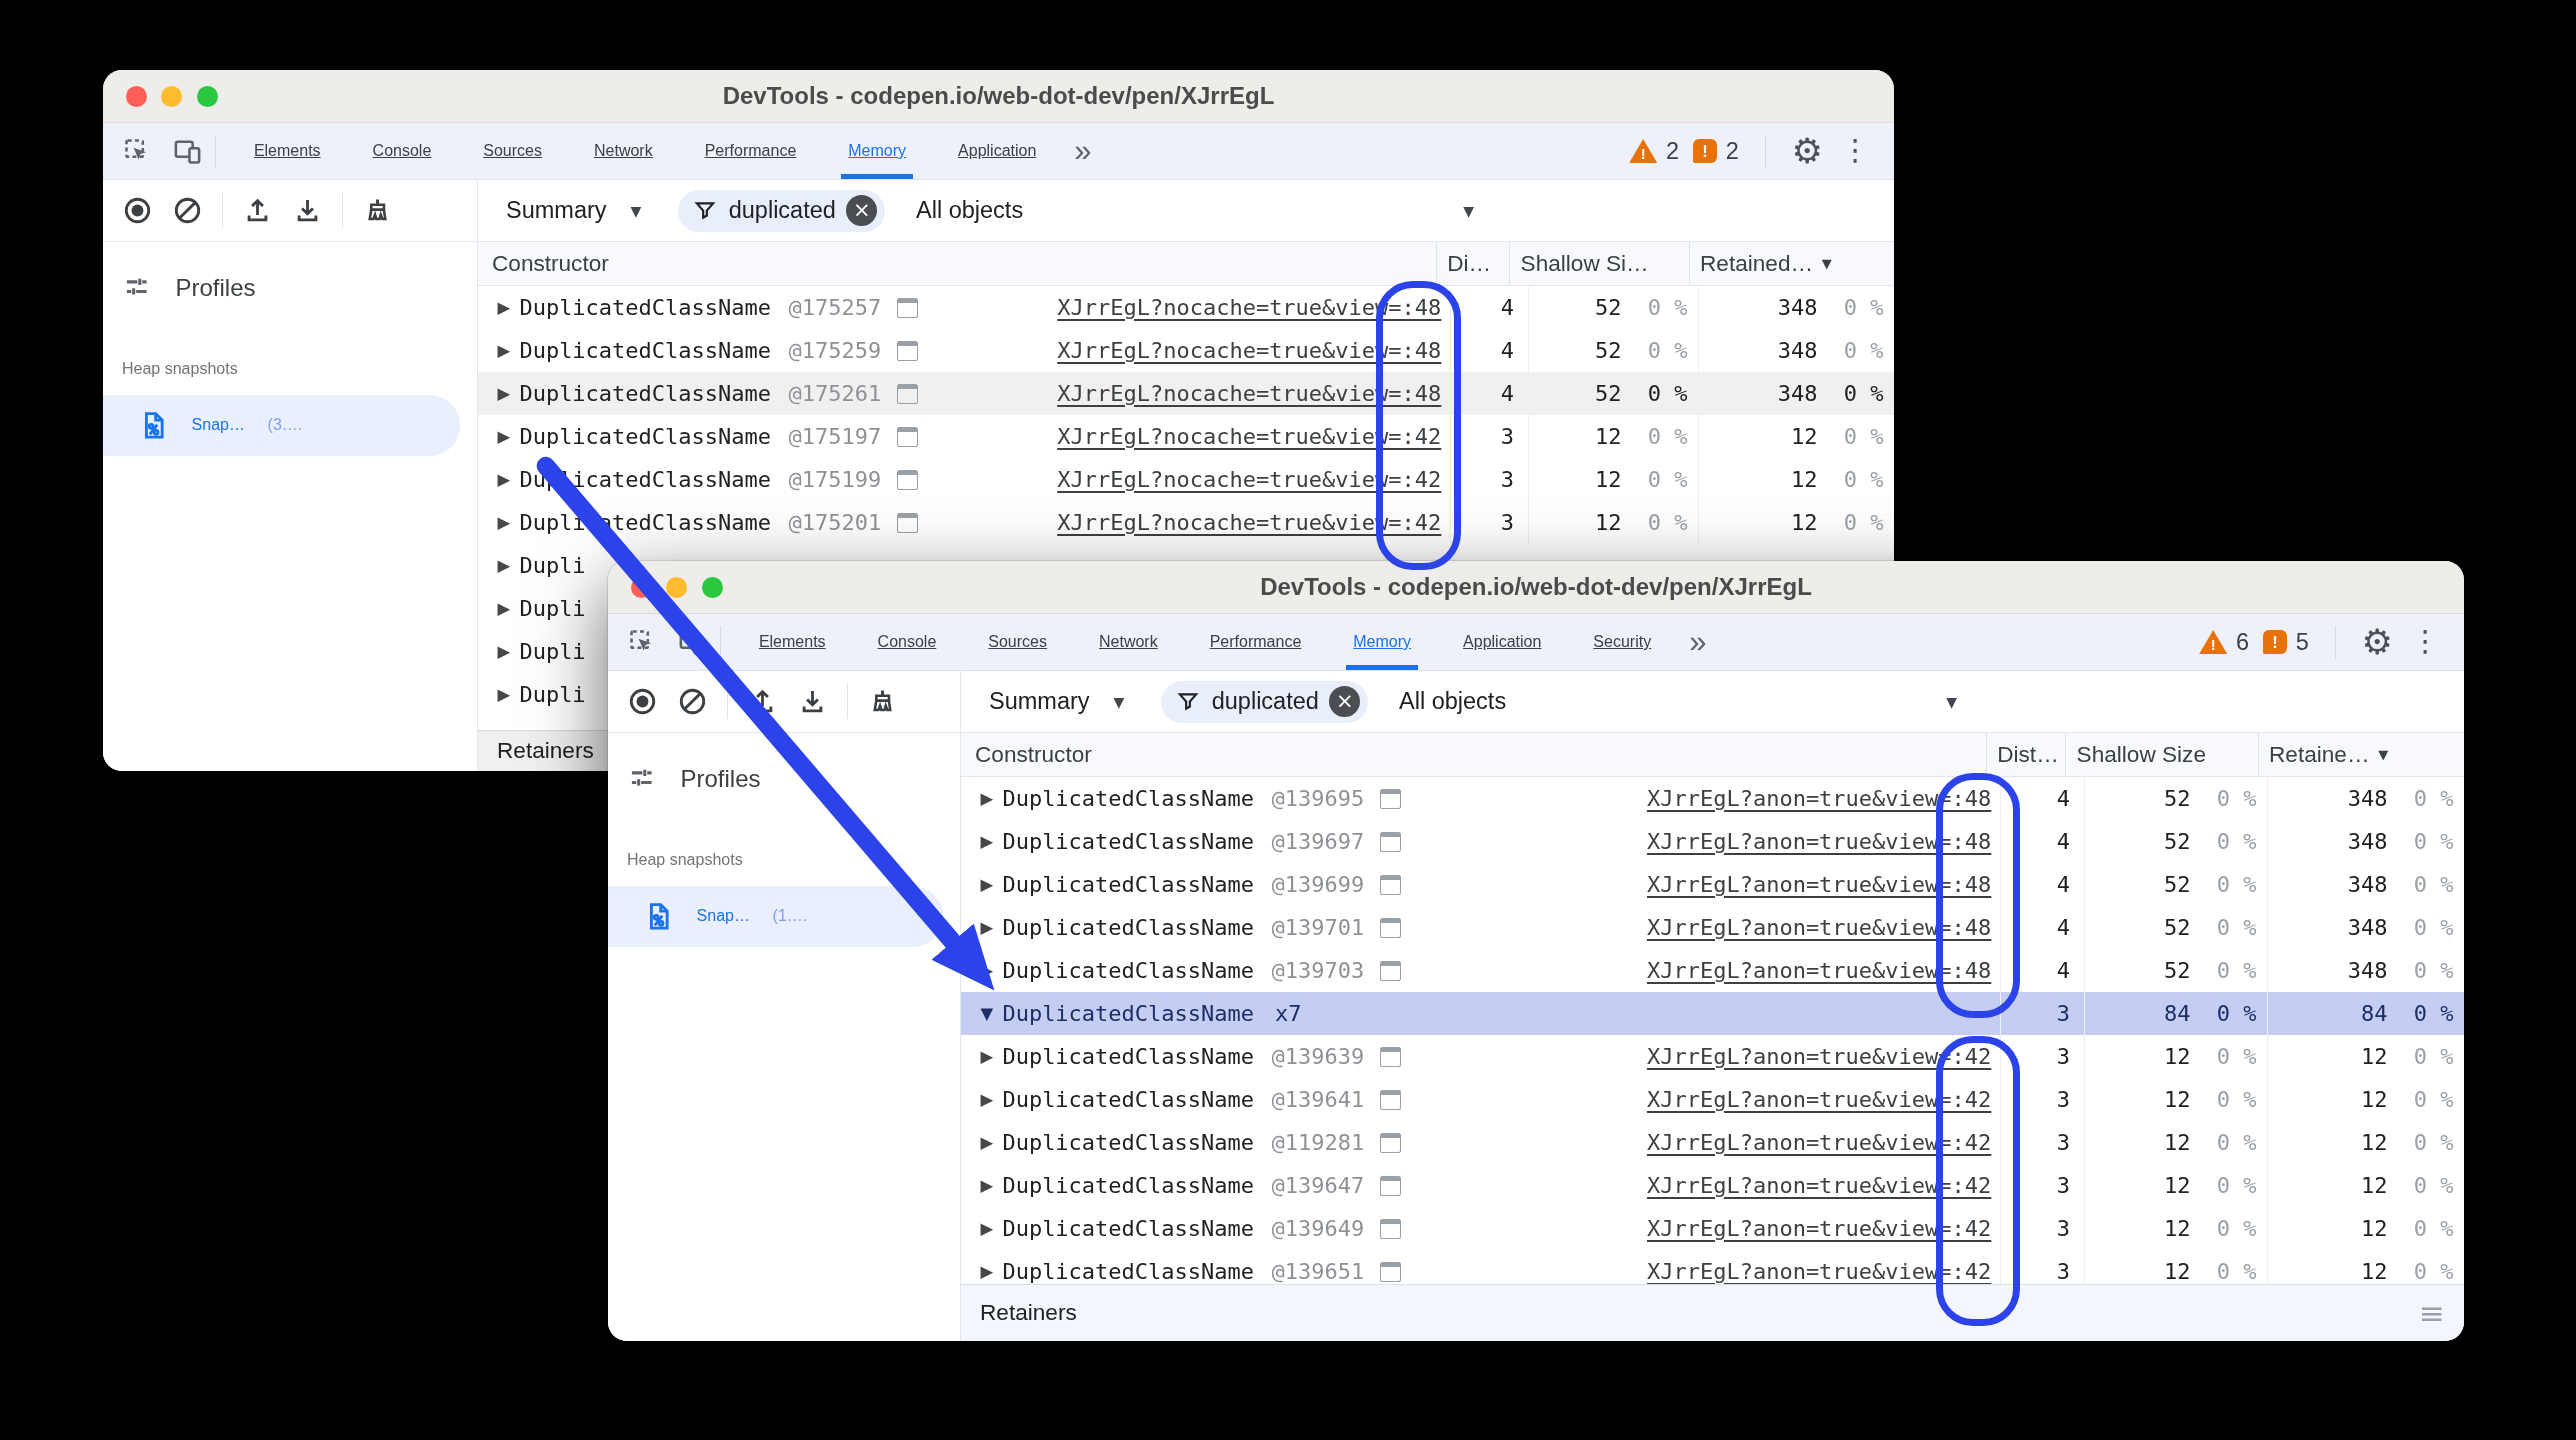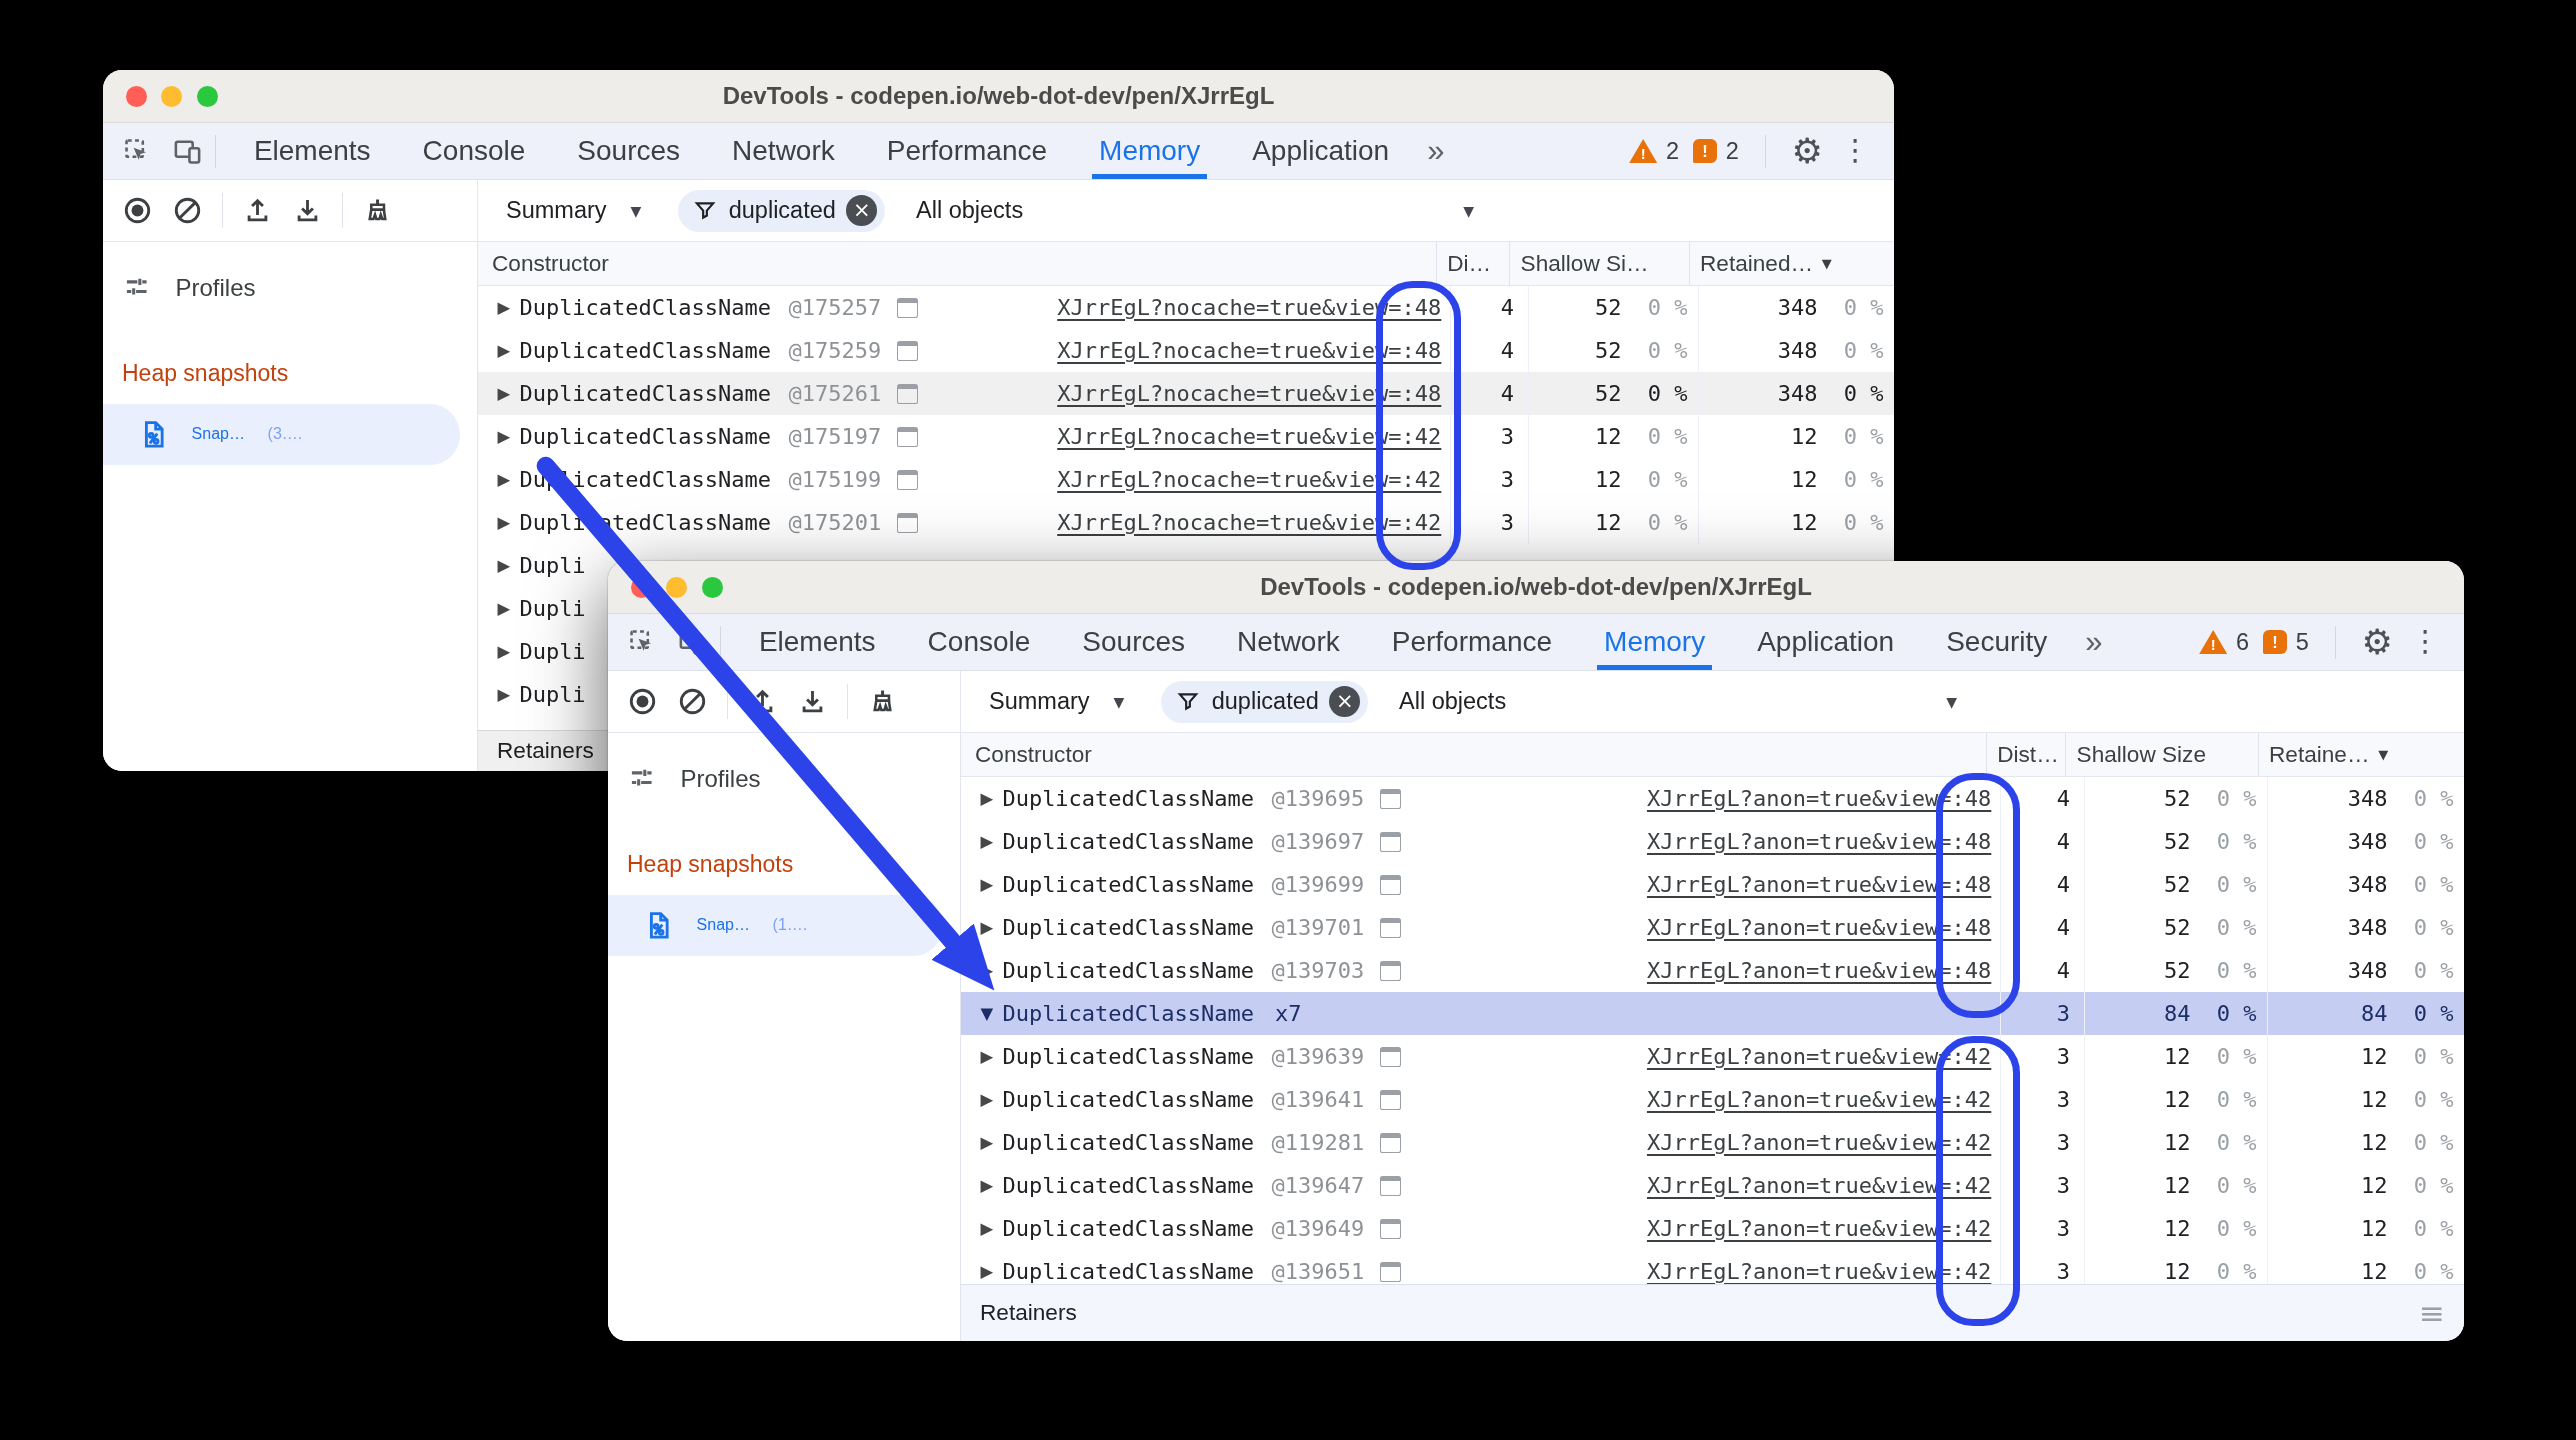--- a/index.html
+++ b/index.html
@@ -15,21 +15,21 @@
   .lights{position:absolute;left:22.6px;top:0;height:100%;display:flex;align-items:center;gap:14.8px;}
   .light{width:21px;height:21px;border-radius:50%;}
   .light.r{background:#ff5f57}.light.y{background:#febc2e}.light.g{background:#29c83f}
   .title{font-size:24px;font-weight:700;color:#4b4b4b;}
 
   
   .tabbar{height:56px;background:#eef1f9;border-bottom:0.9px solid #dde1ec;display:flex;align-items:center;flex:none;}
   .icon-btn{margin-left:19px;display:flex;align-items:center;}
   .vdiv{width:0.9px;height:33px;background:#d3d7e1;margin:0 12px;flex:none;}
   .tabs{display:flex;align-items:center;height:100%;}
-  .tab{font-size:28px;color:#3c4043;margin:0 26px;height:100%;display:flex;align-items:center;position:relative;white-space:nowrap;}
+  .tab{font-size:16px;color:#3c4043;margin:0 26px;height:100%;display:flex;align-items:center;position:relative;white-space:nowrap;text-decoration:underline;}
   .tab.active{color:#1a73e8;}
   .tab.active::after{content:"";position:absolute;left:-7px;right:-7px;bottom:0;height:5.2px;background:#1a73e8;}
   .tab-more{font-size:31px;color:#5f6368;margin-left:12px;letter-spacing:-1.7px;}
   .badges{margin-left:auto;display:flex;align-items:center;gap:14px;margin-right:24px;}
   .badge{display:flex;align-items:center;gap:8.7px;font-size:23.5px;color:#3c4043;}
   .warn-tri{width:28px;height:24px;background:#e8710a;clip-path:polygon(50% 0,100% 100%,0 100%);
     display:inline-flex;align-items:flex-end;justify-content:center;color:#fff;font-weight:700;font-size:14.8px;line-height:17.4px;}
   .iss-ic{width:24px;height:24px;background:#e8710a;border-radius:6px 6px 6px 1.7px;color:#fff;font-weight:700;
     font-size:16.5px;display:inline-flex;align-items:center;justify-content:center;}
   .gear{font-size:35px;color:#4d5156;font-family:"DejaVu Sans",sans-serif;line-height:1;}
@@ -51,21 +51,21 @@
     text-align:center;font-family:"DejaVu Sans",sans-serif;}
   .objects{margin-left:31px;width:558px;display:flex;justify-content:space-between;align-items:center;
     font-size:23.5px;color:#202124;flex:none;}
 
   
   .content{flex:1;display:flex;min-height:0;}
   .sidebar{border-right:0.9px solid #e2e5ec;flex:none;background:#fff;}
   #win1 .sidebar{width:374px;}
   #win2 .sidebar{width:352px;}
   .sb-profiles{display:flex;align-items:center;gap:24px;padding:31px 0 0 19px;font-size:24px;color:#3c4043;}
-  .sb-head{padding:57px 0 0 19px;font-size:23px;color:#c2410c;}
+  .sb-head{padding:57px 0 0 19px;font-size:16px;color:#737373;}
   .sb-item{margin:17.4px 17.4px 0 0;height:61px;background:#e9effc;border-radius:0 30px 30px 0;
     display:flex;align-items:center;gap:22.6px;padding-left:35px;font-size:16px;}
   .sb-item .lbl1{color:#1a73e8;}
   .sb-item .lbl2{color:#7f9ff2;}
 
   
   .main{flex:1;display:flex;flex-direction:column;min-width:0;}
   .thead{height:43px;display:flex;align-items:stretch;background:#f8f9fd;border-bottom:0.9px solid #e3e6f0;
     font-size:22.6px;color:#3c4043;flex:none;}
   .thead>div{display:flex;align-items:center;}

